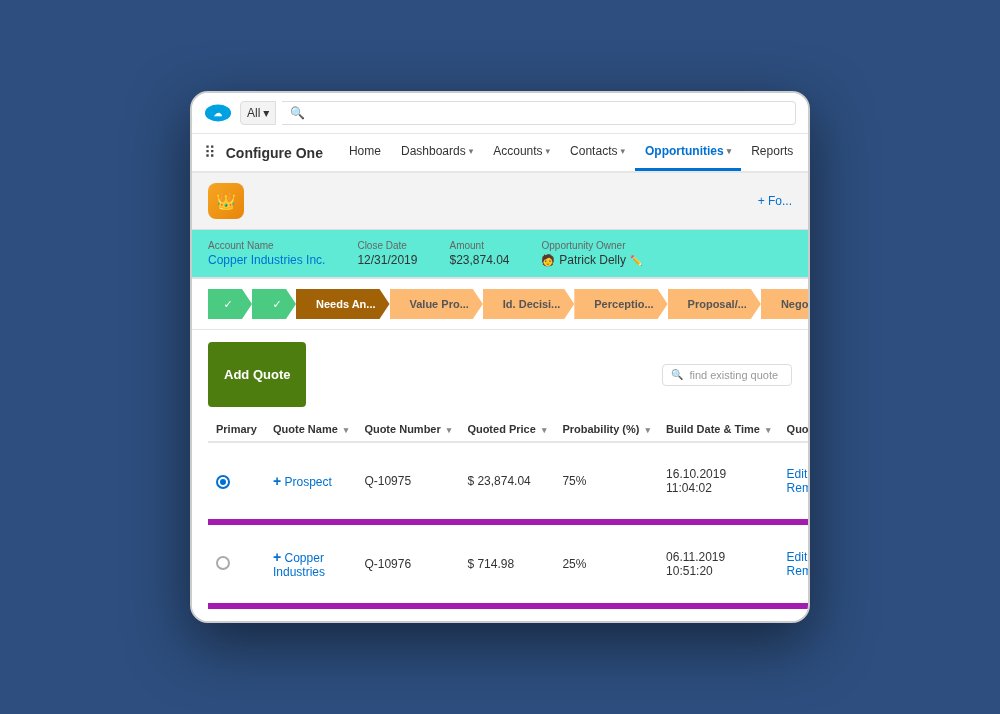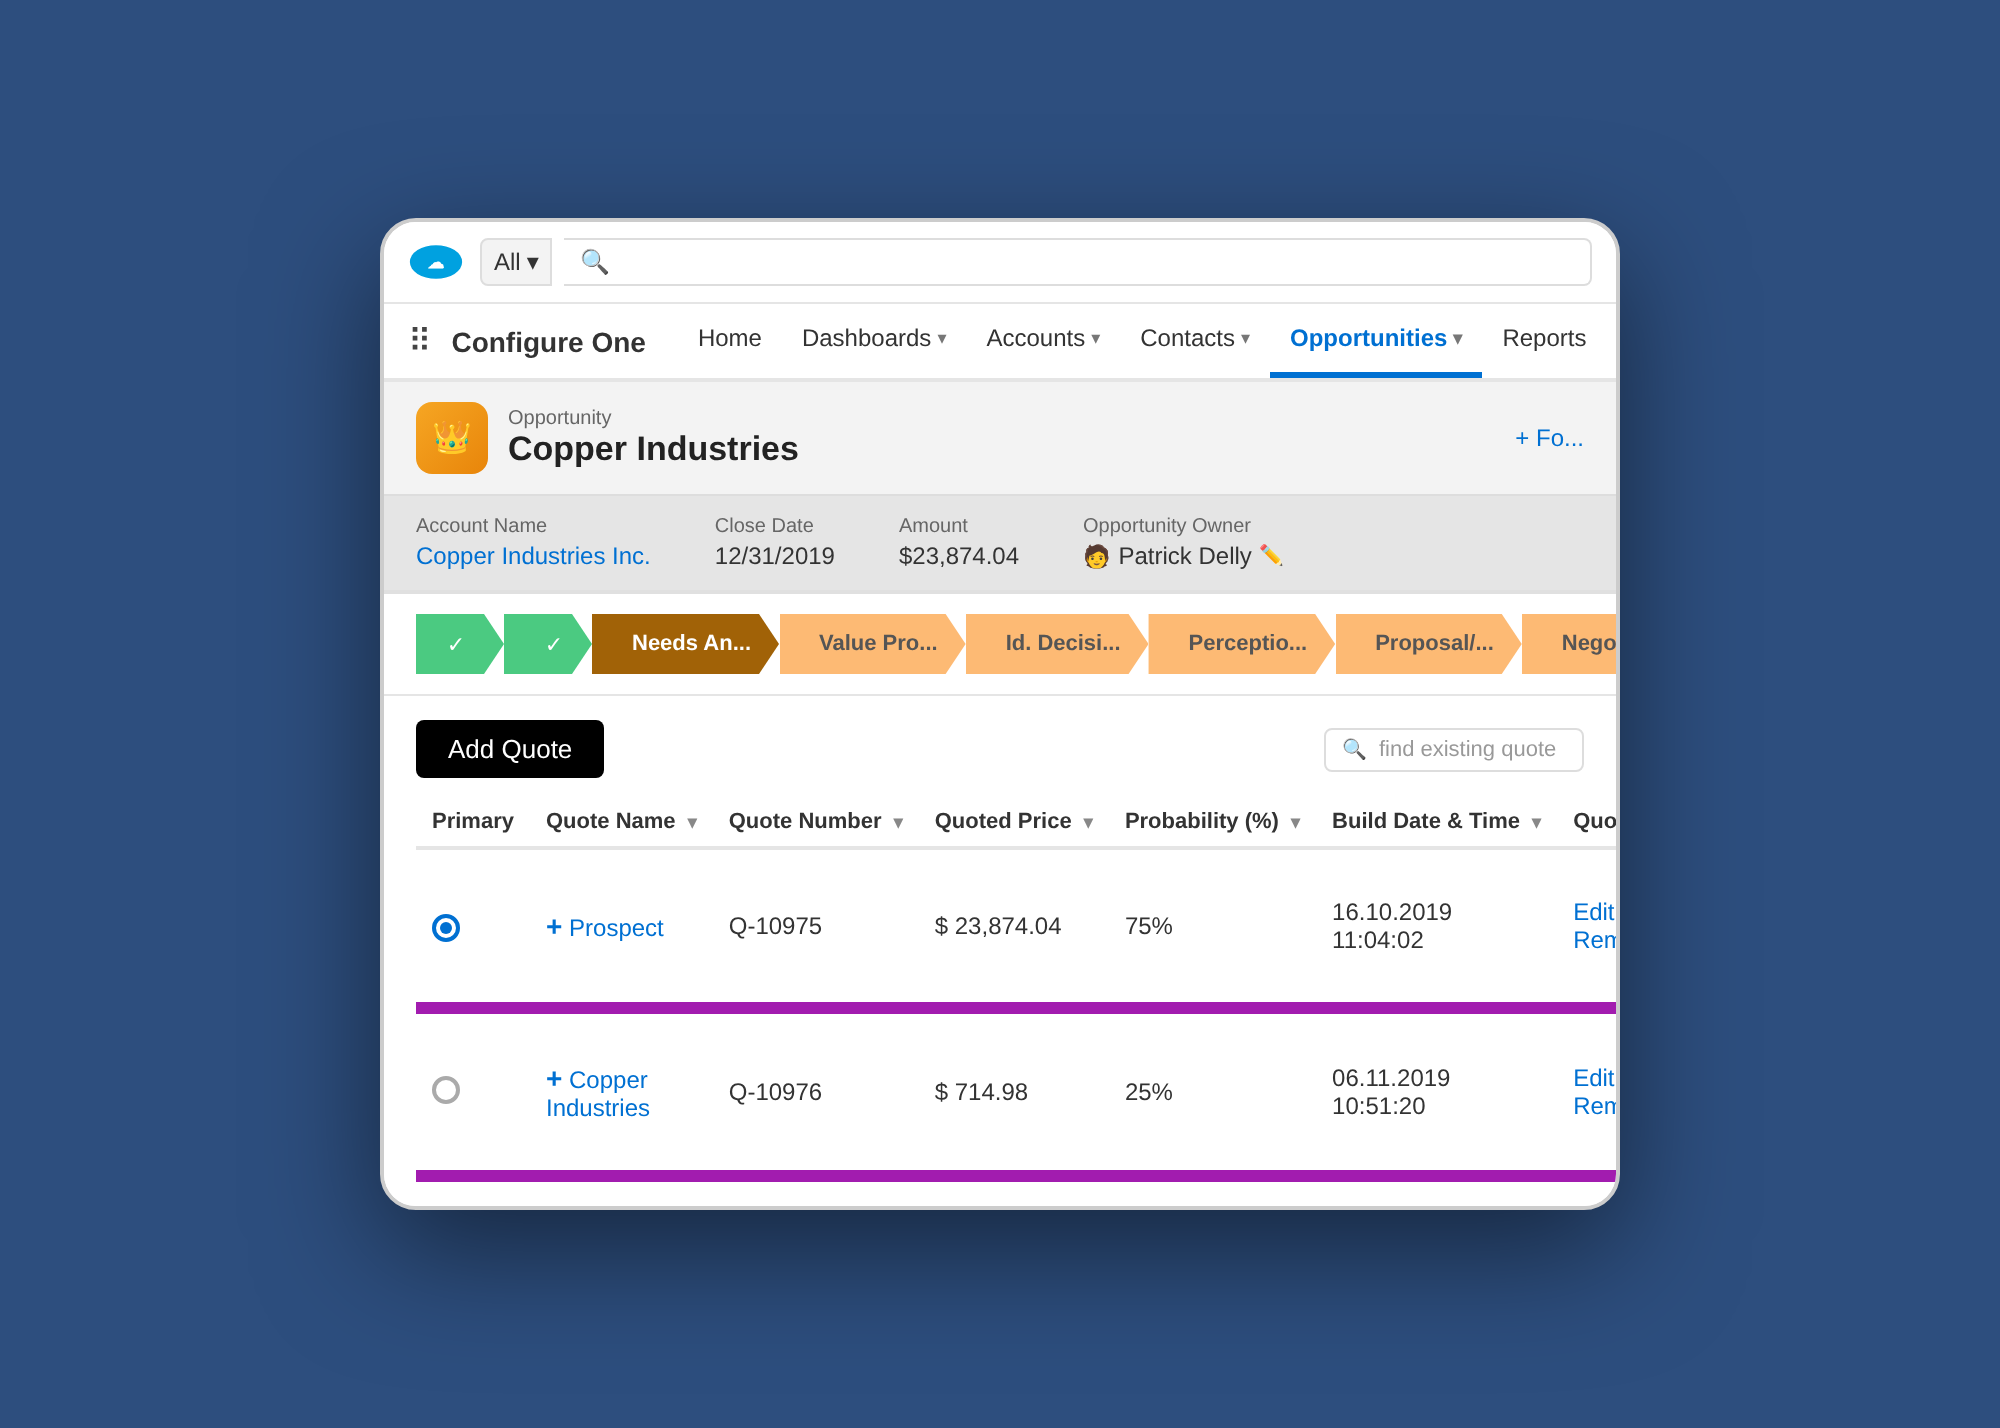--- a/index.html
+++ b/index.html
@@ -182,21 +182,21 @@
 
     .follow-btn {
       font-size: 12px;
       color: #0070d2;
       cursor: pointer;
       white-space: nowrap;
     }
 
     
     .fields-row {
-      background: #e5e5e5;
+      background: #5eead4;
       padding: 10px 16px;
       display: flex;
       gap: 32px;
       border-bottom: 2px solid #e0e0e0;
     }
 
     .field-group {
       display: flex;
       flex-direction: column;
       gap: 2px;
@@ -289,28 +289,28 @@
     }
 
     .quotes-toolbar {
       display: flex;
       align-items: center;
       justify-content: space-between;
       margin-bottom: 10px;
     }
 
     .add-quote-btn {
-      background: #000000;
+      background: #4d7c0f;
       color: white;
       border: none;
-      padding: 7px 16px;
+      padding: 25px 16px;
       border-radius: 4px;
       font-size: 13px;
       cursor: pointer;
-      font-weight: 400;
+      font-weight: 700;
     }
 
     .find-existing-input {
       display: flex;
       align-items: center;
       gap: 6px;
       border: 1px solid #ddd;
       border-radius: 4px;
       padding: 4px 8px;
       font-size: 11px;
@@ -442,24 +442,20 @@
 
       </div>
 
     </div>
   </div>
 
   <div class="page-header">
     <div class="page-header-left">
       <div class="opportunity-icon">
         👑
-      </div>
-      <div class="page-header-title-group">
-        <span class="page-header-type">Opportunity</span>
-        <span class="page-header-title">Copper Industries</span>
       </div>
     </div>
     <div class="follow-btn">+ Fo...</div>
   </div>
 
   <div class="fields-row">
     <div class="field-group">
       <span class="field-label">Account Name</span>
       <span class="field-value link">Copper Industries Inc.</span>
     </div>

